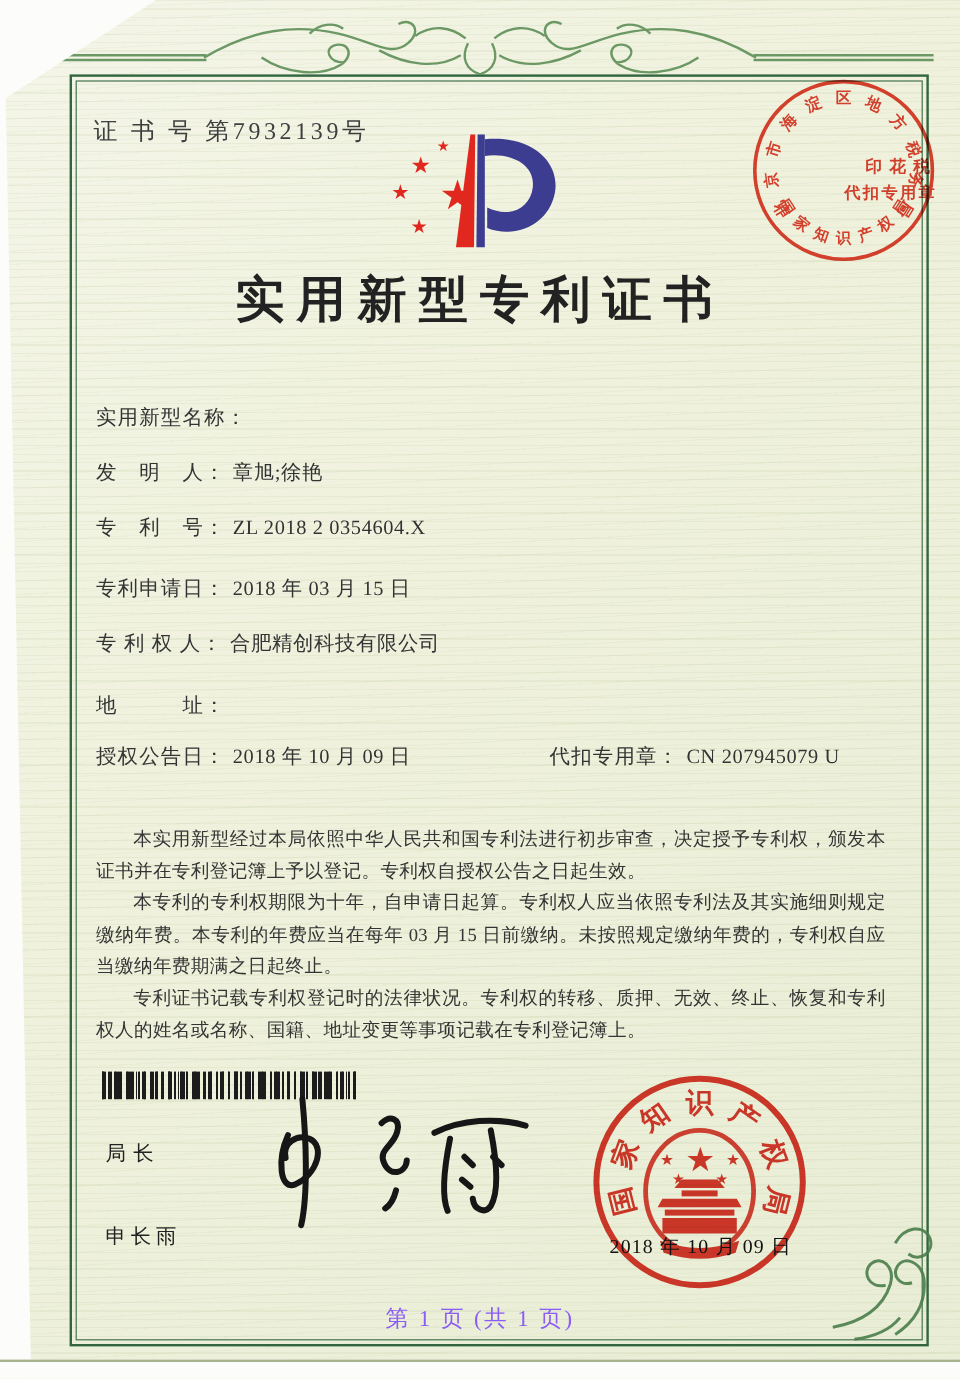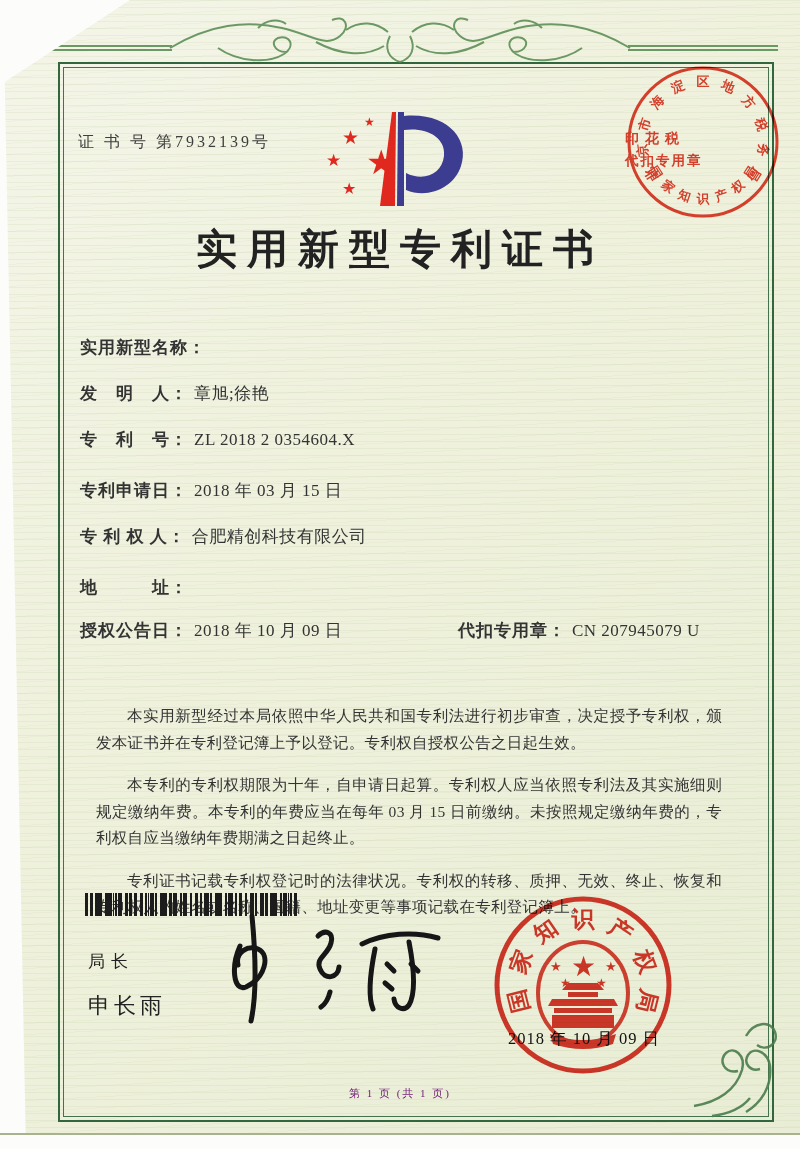--- a/index.html
+++ b/index.html
@@ -20,76 +20,76 @@
     border:2px solid #31663f;
   }
   .frame-inner{
     position:absolute;left:3px;top:3px;right:3px;bottom:3px;
     border:1px solid #44724e;
   }
   .ornament-top{position:absolute;left:20px;top:8px;width:760px;height:60px;z-index:3;}
   .corner-flourish{position:absolute;left:688px;top:1008px;width:92px;height:112px;z-index:3;}
 
   .cert-no{
-    position:absolute;left:78px;top:96px;font-size:16px;letter-spacing:3px;color:#3e3e3e;z-index:4;margin-top:36px;
+    position:absolute;left:78px;top:96px;font-size:20px;letter-spacing:3px;color:#3e3e3e;z-index:4;
   }
   .logo{position:absolute;left:300px;top:100px;width:200px;height:115px;z-index:4;}
 
   .title{
     position:absolute;left:0;top:222px;width:800px;text-align:center;
     font-size:41px;font-weight:700;letter-spacing:10px;color:#222;z-index:4;
   }
 
   .fields{position:absolute;left:80px;top:336px;width:660px;z-index:4;}
   .field-row{display:flex;align-items:flex-start;font-size:17px;line-height:24px;color:#333;}
-  .field-label{white-space:nowrap;letter-spacing:1px;font-weight:bold;}
+  .field-label{white-space:nowrap;letter-spacing:1px;}
   .field-value{margin-left:6px;letter-spacing:.5px;}
   .row-gap{margin-top:22px;}
   .row-gap-sm{margin-top:27px;}
   .addr .field-value{max-width:478px;}
   .grant-row{position:relative;margin-top:19px;}
   .grant-no-pair{position:absolute;left:378px;top:0;display:flex;}
 
   .paragraphs{position:absolute;left:80px;top:687px;width:658px;z-index:4;}
   .paragraphs p{
-    margin:16px;font-size:15.5px;line-height:26.5px;text-indent:2em;color:#343434;
+    margin:0;font-size:15.5px;line-height:26.5px;text-indent:2em;color:#343434;
     letter-spacing:.3px;text-align:justify;
   }
 
   .barcode{position:absolute;left:85px;top:893px;width:214px;height:23px;z-index:4;
     background-image:
       repeating-linear-gradient(90deg,#1c1c1c 0 2px,rgba(0,0,0,0) 2px 5px),
       repeating-linear-gradient(90deg,#1c1c1c 0 1px,rgba(0,0,0,0) 1px 7px),
       repeating-linear-gradient(90deg,#1c1c1c 0 3px,rgba(0,0,0,0) 3px 11px);
   }
 
   .signer-title{position:absolute;left:88px;top:950px;font-size:17px;letter-spacing:6px;color:#222;z-index:4;}
-  .signer-name{position:absolute;left:88px;top:991px;font-size:22px;letter-spacing:4px;color:#222;z-index:4;}
+  .signer-name{position:absolute;left:88px;top:1019px;font-size:17px;letter-spacing:4px;color:#222;z-index:4;}
   .signature{position:absolute;left:212px;top:908px;width:235px;height:120px;z-index:4;}
 
   
   .seal{position:absolute;z-index:6;opacity:.93;mix-blend-mode:multiply;}
   .seal-tax{left:625px;top:64px;width:156px;height:156px;}
   .seal-main{left:492px;top:894px;width:182px;height:182px;}
   .ring-host{position:absolute;left:0;top:0;width:100%;height:100%;}
   .ring-host span{
     position:absolute;left:50%;top:50%;font-weight:700;
     font-family:"Liberation Serif","DejaVu Serif",serif;line-height:1;
   }
-  .tax-center{position:absolute;left:0;width:100%;text-align:left;color:#e03422;font-weight:700;}
+  .tax-center{position:absolute;left:0;width:100%;text-align:right;color:#e03422;font-weight:700;}
   .tax-line1{top:66px;font-size:14px;letter-spacing:6px;}
   .tax-line2{top:88px;font-size:13.5px;letter-spacing:2px;}
   .seal-date{
     position:absolute;left:494px;top:1028px;width:180px;text-align:center;z-index:7;
     font-size:16.5px;letter-spacing:1px;color:#111;
   }
 
   .footer{
     position:absolute;left:0;top:1086px;width:800px;text-align:center;
-    font-size:11px;letter-spacing:2px;color:#701a75;z-index:4;
+    font-size:19px;letter-spacing:2px;color:#8b5cf6;z-index:4;
   }
 
   
   .scan-corner-tl{position:absolute;left:0;top:0;width:130px;height:85px;background:#fcfcfa;
     clip-path:polygon(0 0,100% 0,0 100%);z-index:20;}
   .scan-edge-left{position:absolute;left:0;top:0;width:26px;height:1149px;background:#fcfcfa;
     clip-path:polygon(0 0,12% 0,100% 100%,0 100%);z-index:20;}
   .scan-edge-bottom{position:absolute;left:0;top:1133px;width:800px;height:16px;background:#fcfcfa;
     border-top:2px solid #a9b28e;z-index:20;}
 </style>

